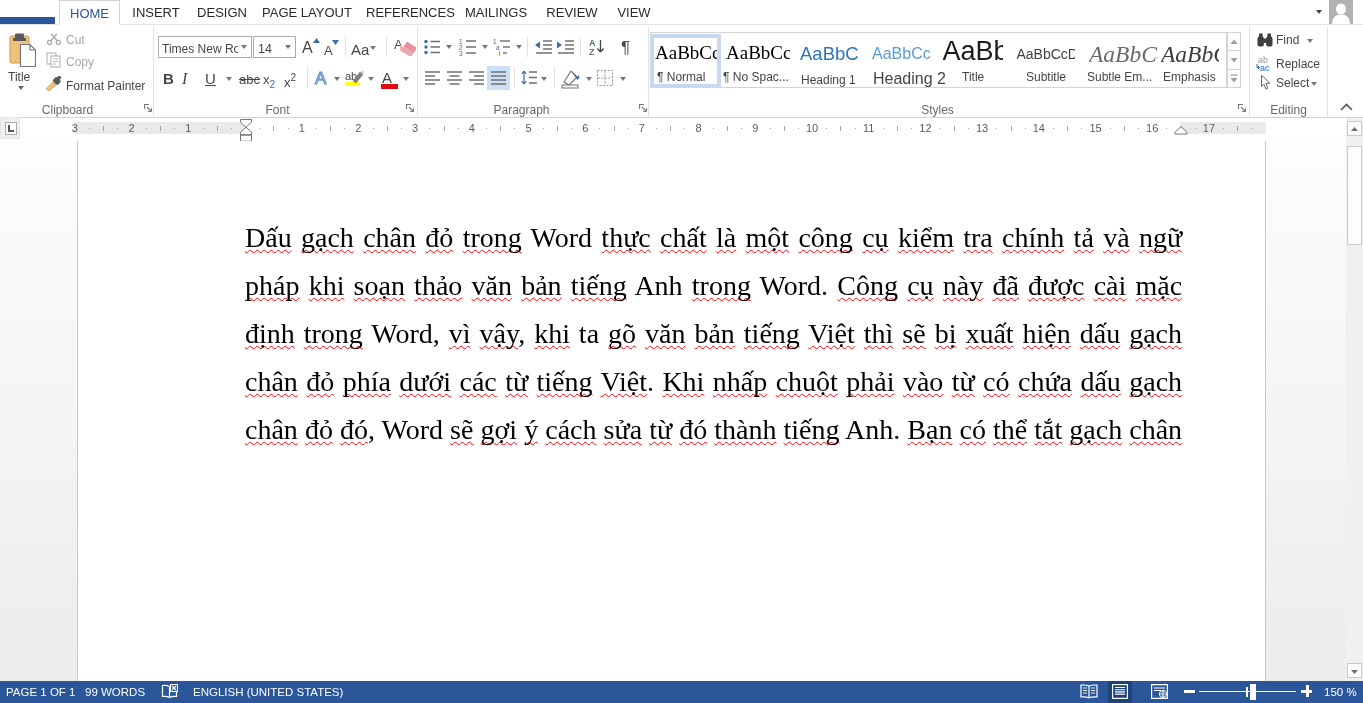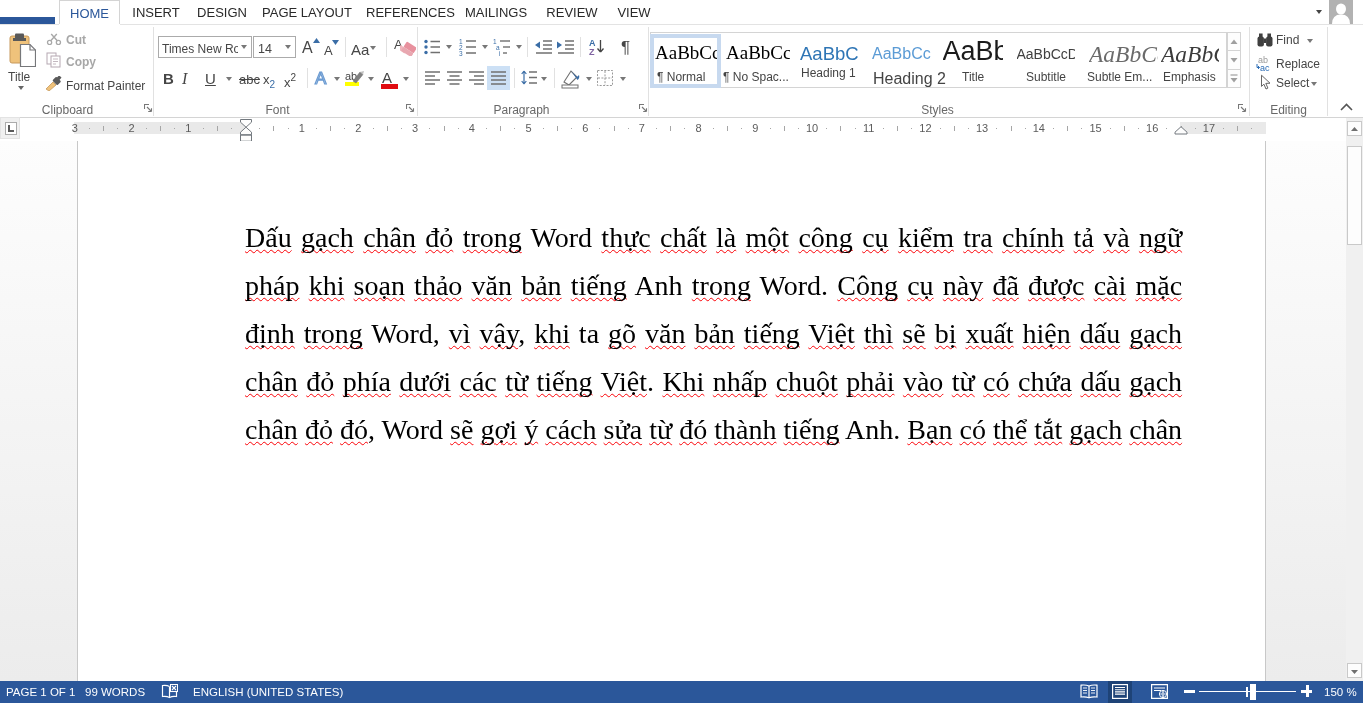--- a/index.html
+++ b/index.html
@@ -4,21 +4,21 @@
 <style>
 * { margin:0; padding:0; box-sizing:border-box; }
 html,body { width:1363px; height:703px; overflow:hidden; background:#fff;
   font-family:"Liberation Sans", sans-serif; color:rgba(0,0,0,0.99); }
 .abs { position:absolute; }
 .tab { position:absolute; top:0; height:25px; line-height:26px; font-size:13px; color:rgba(38,38,38,0.99); text-align:center; }
 #ribbon { position:absolute; left:0; top:25px; width:1363px; height:93px; background:#fff; border-bottom:1px solid #d4d4d4; }
 .gdiv { position:absolute; top:27px; width:1px; height:89px; background:#e1e1e1; }
 .glabel { position:absolute; top:103px; font-size:12px; color:rgba(102,102,102,0.99); text-align:center; }
 .rtext { position:absolute; font-size:12px; color:rgba(68,68,68,0.99); white-space:nowrap; }
-.gray { color:rgba(166,166,166,0.99);font-weight:bold; }
+.gray { color:rgba(166,166,166,0.99); }
 .car { position:absolute; width:0; height:0; border-left:3.5px solid transparent; border-right:3.5px solid transparent; border-top:4px solid #777; }
 .vdiv { position:absolute; width:1px; background:#e1e1e1; }
 .combo { position:absolute; background:#fff; border:1px solid #ababab; }
 .ibtn { position:absolute; font-size:15px; color:rgba(68,68,68,0.99); }
 
 .rseg { position:absolute; top:0; height:12px; background:#e9e9e9; }
 .rnum { position:absolute; top:0; width:20px; margin-left:-10px; height:12px; line-height:13px; text-align:center; font-size:11px; color:rgba(89,89,89,0.99); }
 .tick { position:absolute; background:#a6a6a6; }
 
 #text { position:absolute; left:245px; top:214px; width:937px;
@@ -221,21 +221,21 @@
     <path d="M0.5 5 V0.5 H5 M3 3 L7.5 7.5 M7.5 7.5 V4.2 M7.5 7.5 H4.2" stroke="#777" stroke-width="1.1" fill="none"></path>
   </svg>
 
 <div class="abs" style="left:650px;top:32px;width:577px;height:56px;background:#fff;border:1px solid #d4d4d4;"></div>
 <div class="abs" style="left:650px;top:33.5px;width:70.5px;height:54.5px;background:#fff;border:4px solid #c7d9ef;"></div>
 <div class="abs" style="left:655px;top:41.5px;width:62px;height:22px;overflow:hidden;font-family:'Liberation Serif',serif;font-size:19px;color:#000;white-space:nowrap;">AaBbCc</div>
 <div class="abs" style="left:657px;top:70px;font-size:12px;color:#444;">¶ Normal</div>
 <div class="abs" style="left:726px;top:41.5px;width:64px;height:22px;overflow:hidden;font-family:'Liberation Serif',serif;font-size:19px;color:#000;white-space:nowrap;">AaBbCc</div>
 <div class="abs" style="left:723px;top:70px;font-size:12px;color:#444;">¶ No Spac...</div>
 <div class="abs" style="left:800px;top:42.5px;width:59px;height:20px;overflow:hidden;font-size:18.5px;color:#2e75b5;white-space:nowrap;">AaBbCc</div>
-<div class="abs" style="left:801px;top:66px;font-size:12px;color:#444;">Heading 1</div>
+<div class="abs" style="left:801px;top:73px;font-size:12px;color:#444;">Heading 1</div>
 <div class="abs" style="left:872px;top:44.5px;width:59px;height:19px;overflow:hidden;font-size:16px;color:#5b9bd5;white-space:nowrap;">AaBbCcD</div>
 <div class="abs" style="left:873px;top:70px;font-size:16px;color:#444;">Heading 2</div>
 <div class="abs" style="left:942.5px;top:36px;width:60px;height:28px;overflow:hidden;font-size:27px;color:#1b1b1b;white-space:nowrap;">AaBb</div>
 <div class="abs" style="left:962px;top:70px;font-size:12px;color:#444;">Title</div>
 <div class="abs" style="left:1016.5px;top:45.5px;width:58px;height:16px;overflow:hidden;font-size:14px;color:#404040;white-space:nowrap;">AaBbCcD</div>
 <div class="abs" style="left:1026px;top:70px;font-size:12px;color:#444;">Subtitle</div>
 <div class="abs" style="left:1089px;top:40.5px;width:69px;height:25px;overflow:hidden;font-family:'Liberation Serif',serif;font-style:italic;font-size:23.5px;color:#6a6a6a;white-space:nowrap;">AaBbCc</div>
 <div class="abs" style="left:1087px;top:70px;font-size:12px;color:#444;">Subtle Em...</div>
 <div class="abs" style="left:1161px;top:40.5px;width:58px;height:25px;overflow:hidden;font-family:'Liberation Serif',serif;font-style:italic;font-size:23.5px;color:#3b3b3b;white-space:nowrap;">AaBbCc</div>
 <div class="abs" style="left:1163px;top:70px;font-size:12px;color:#444;">Emphasis</div>

